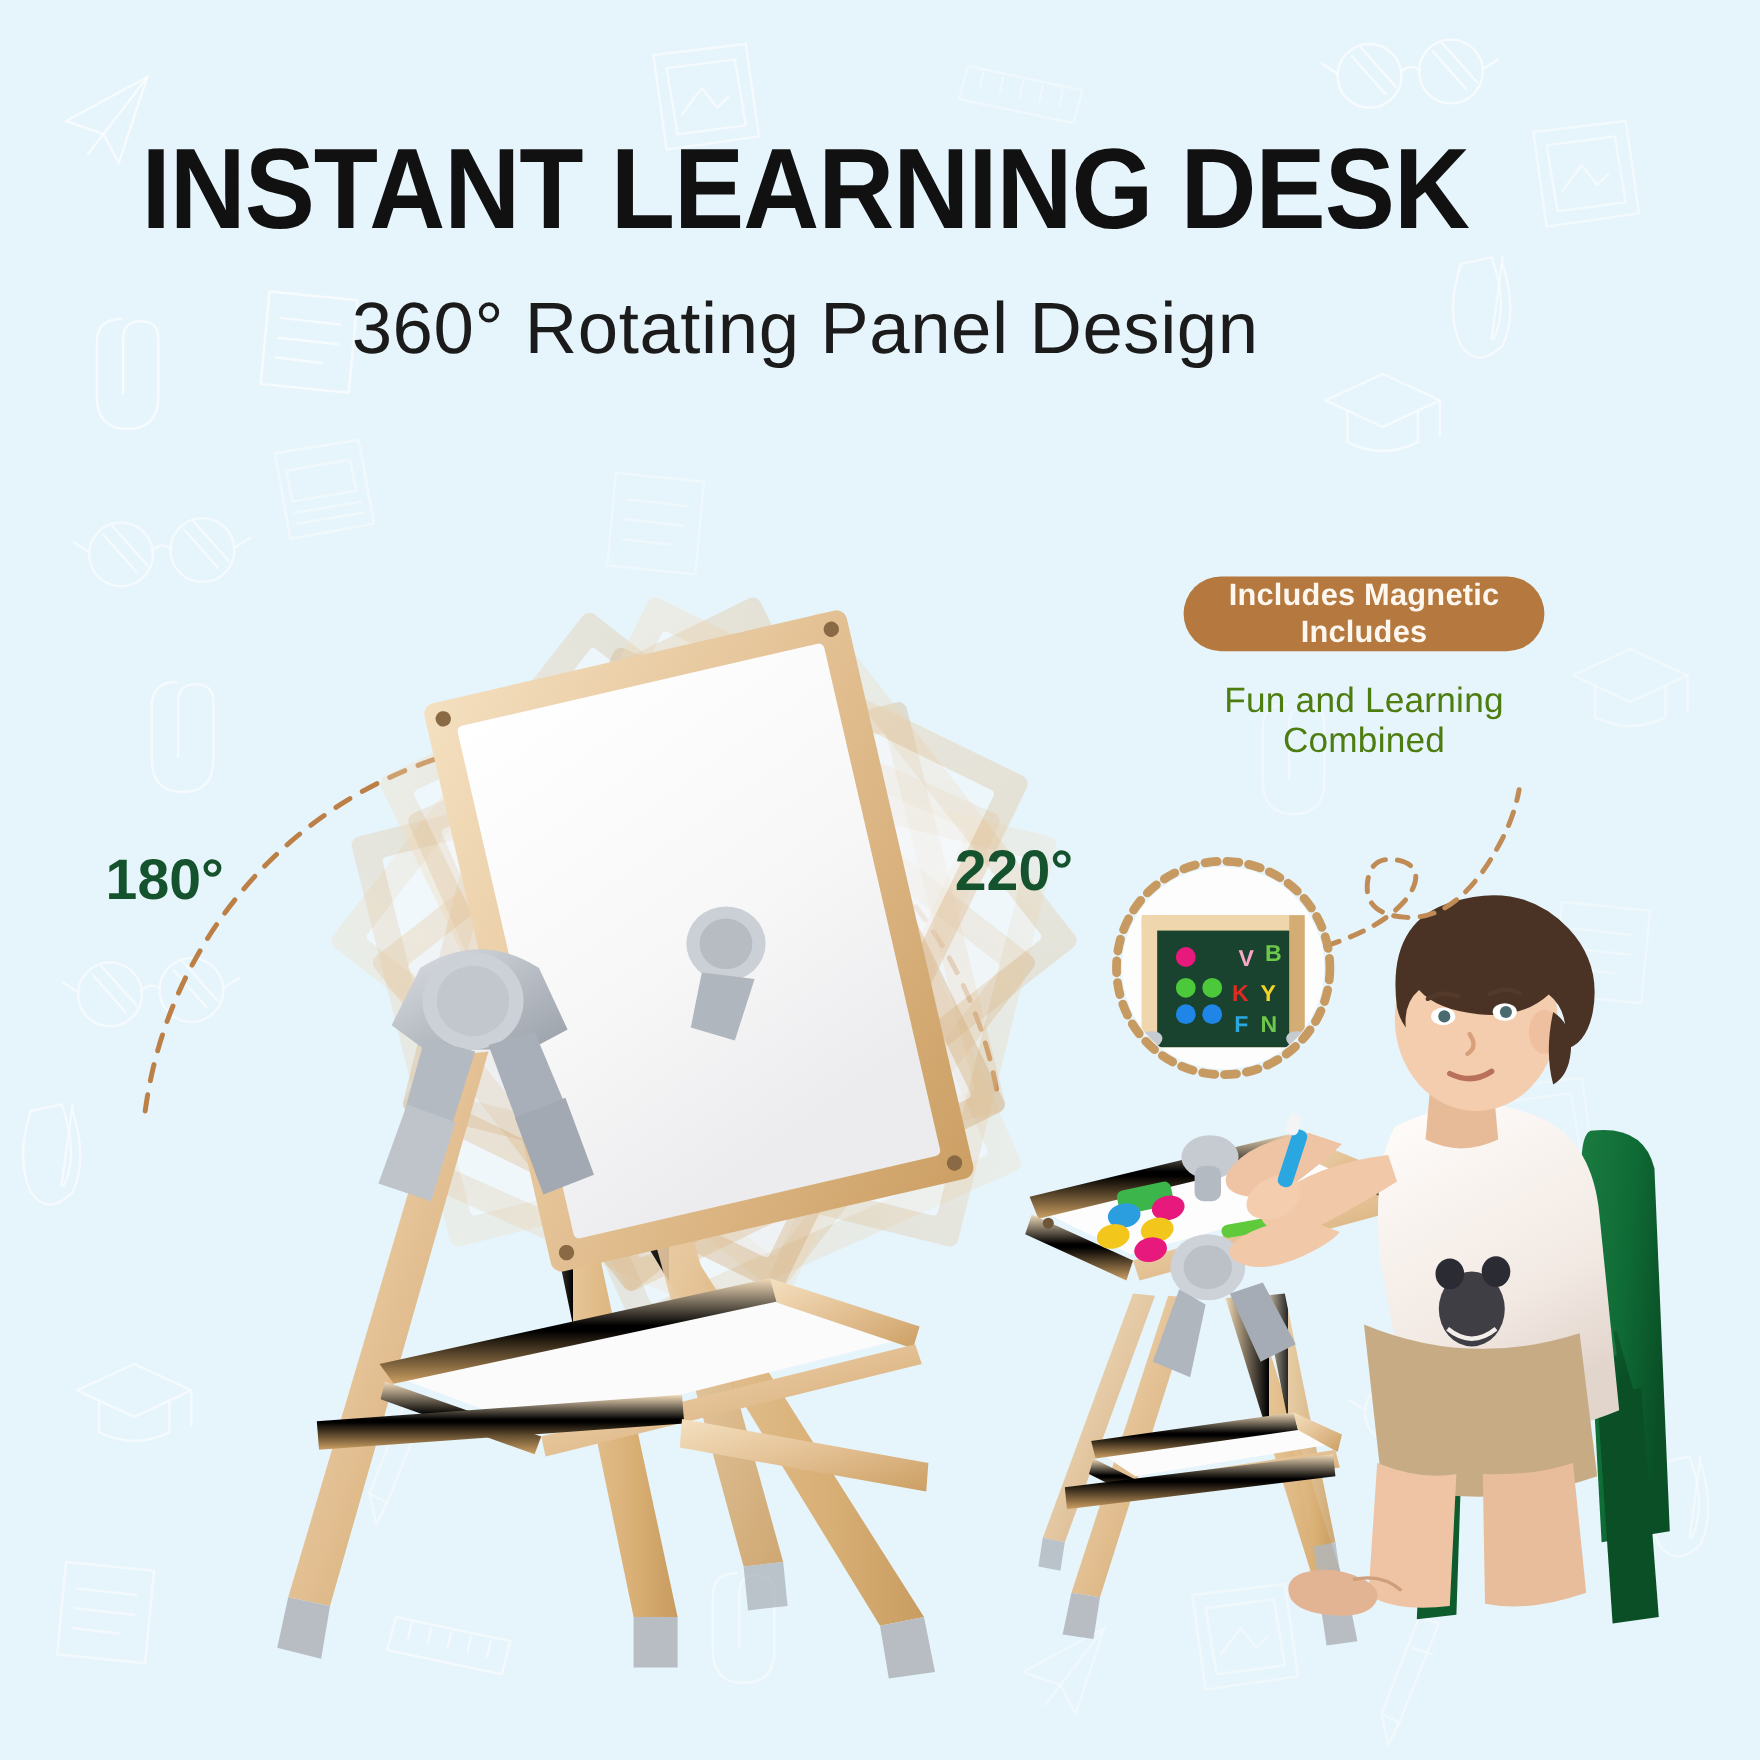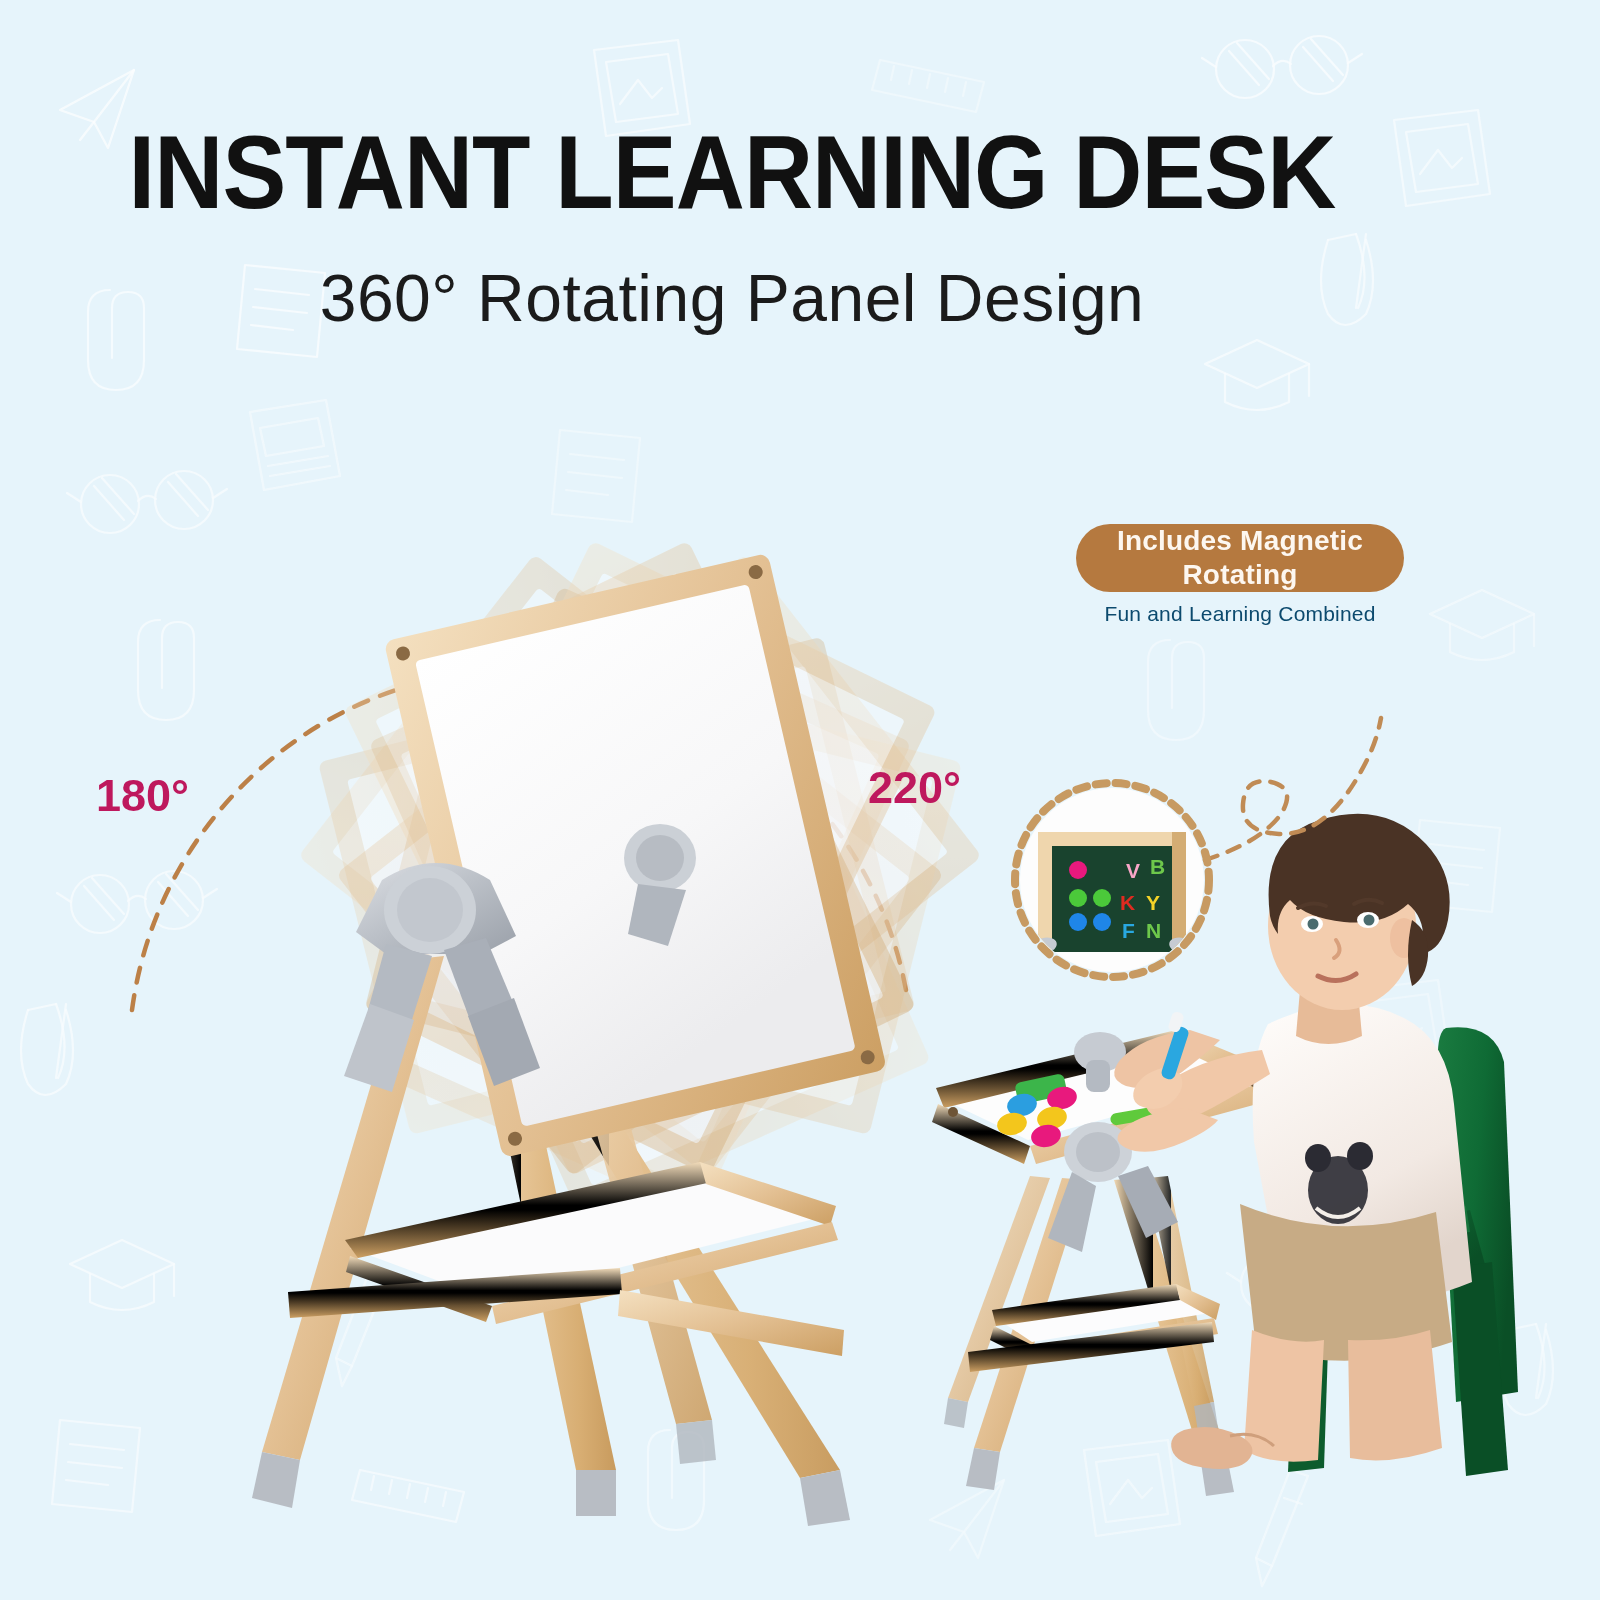--- a/index.html
+++ b/index.html
@@ -29,39 +29,39 @@
     white-space:nowrap;
   }
   #subtitle {
     font-size:66px; font-weight:400; color:#1b1b1b;
     margin-top:36px; letter-spacing:.5px;
   }
 
   
   .angle-label {
     position:absolute; z-index:30;
-    font-size:45px; font-weight:bold; color:#be185d;
+    font-size:52px; font-weight:bold; color:#14532d;
     letter-spacing:0px;
   }
   #angle-180 { left:96px;  top:770px; }
   #angle-360 { left:868px; top:762px; }
 
   
   #badge {
     position:absolute; left:1076px; top:524px; width:328px; height:68px;
     background:#b5793f; border-radius:48px; z-index:30;
     display:flex; align-items:center; justify-content:center;
   }
   #badge-text {
     color:#fdf7f0; font-weight:bold; font-size:28px;
     line-height:1.22; text-align:center; letter-spacing:.2px;
   }
   #badge-sub {
-    position:absolute; left:1076px; top:602px; width:328px;
-    text-align:center; font-size:21px; color:#0c4a6e; z-index:30;
+    position:absolute; left:1076px; top:618px; width:328px;
+    text-align:center; font-size:32px; color:#4d7c0f; z-index:30;
     letter-spacing:.2px;
   }
 
   
   #squiggle { position:absolute; left:1190px; top:650px; width:280px; height:230px; z-index:20; }
   .dash { fill:none; stroke:#c08b55; stroke-width:4.5;
           stroke-dasharray:13 11; stroke-linecap:round; }
 
   
   #arc-180 { position:absolute; left:110px; top:390px; width:820px; height:700px; z-index:5; }
@@ -436,21 +436,21 @@
 </svg>
 </div>
 
 <svg id="squiggle" viewBox="0 0 280 230">
   <path class="dash" d="M15 210 q56 -18 76 -46 q16 -26 -10 -32 q-26 -5 -28 22 q-2 28 36 30 q50 2 88 -74 q10 -20 14 -42"></path>
 </svg>
 
 <div id="badge">
   <div id="badge-text">
     <span>Includes Magnetic</span><br>
-    <span>Rotating</span>
+    <span>Includes</span>
   </div>
 </div>
 <div id="badge-sub">Fun and Learning Combined</div>
 
 <div id="inset">
 <svg viewBox="0 0 220 220" xmlns="http://www.w3.org/2000/svg">
   <defs>
     <clipPath id="circClip">
           <circle cx="110" cy="110" r="92"></circle>
         </clipPath>

